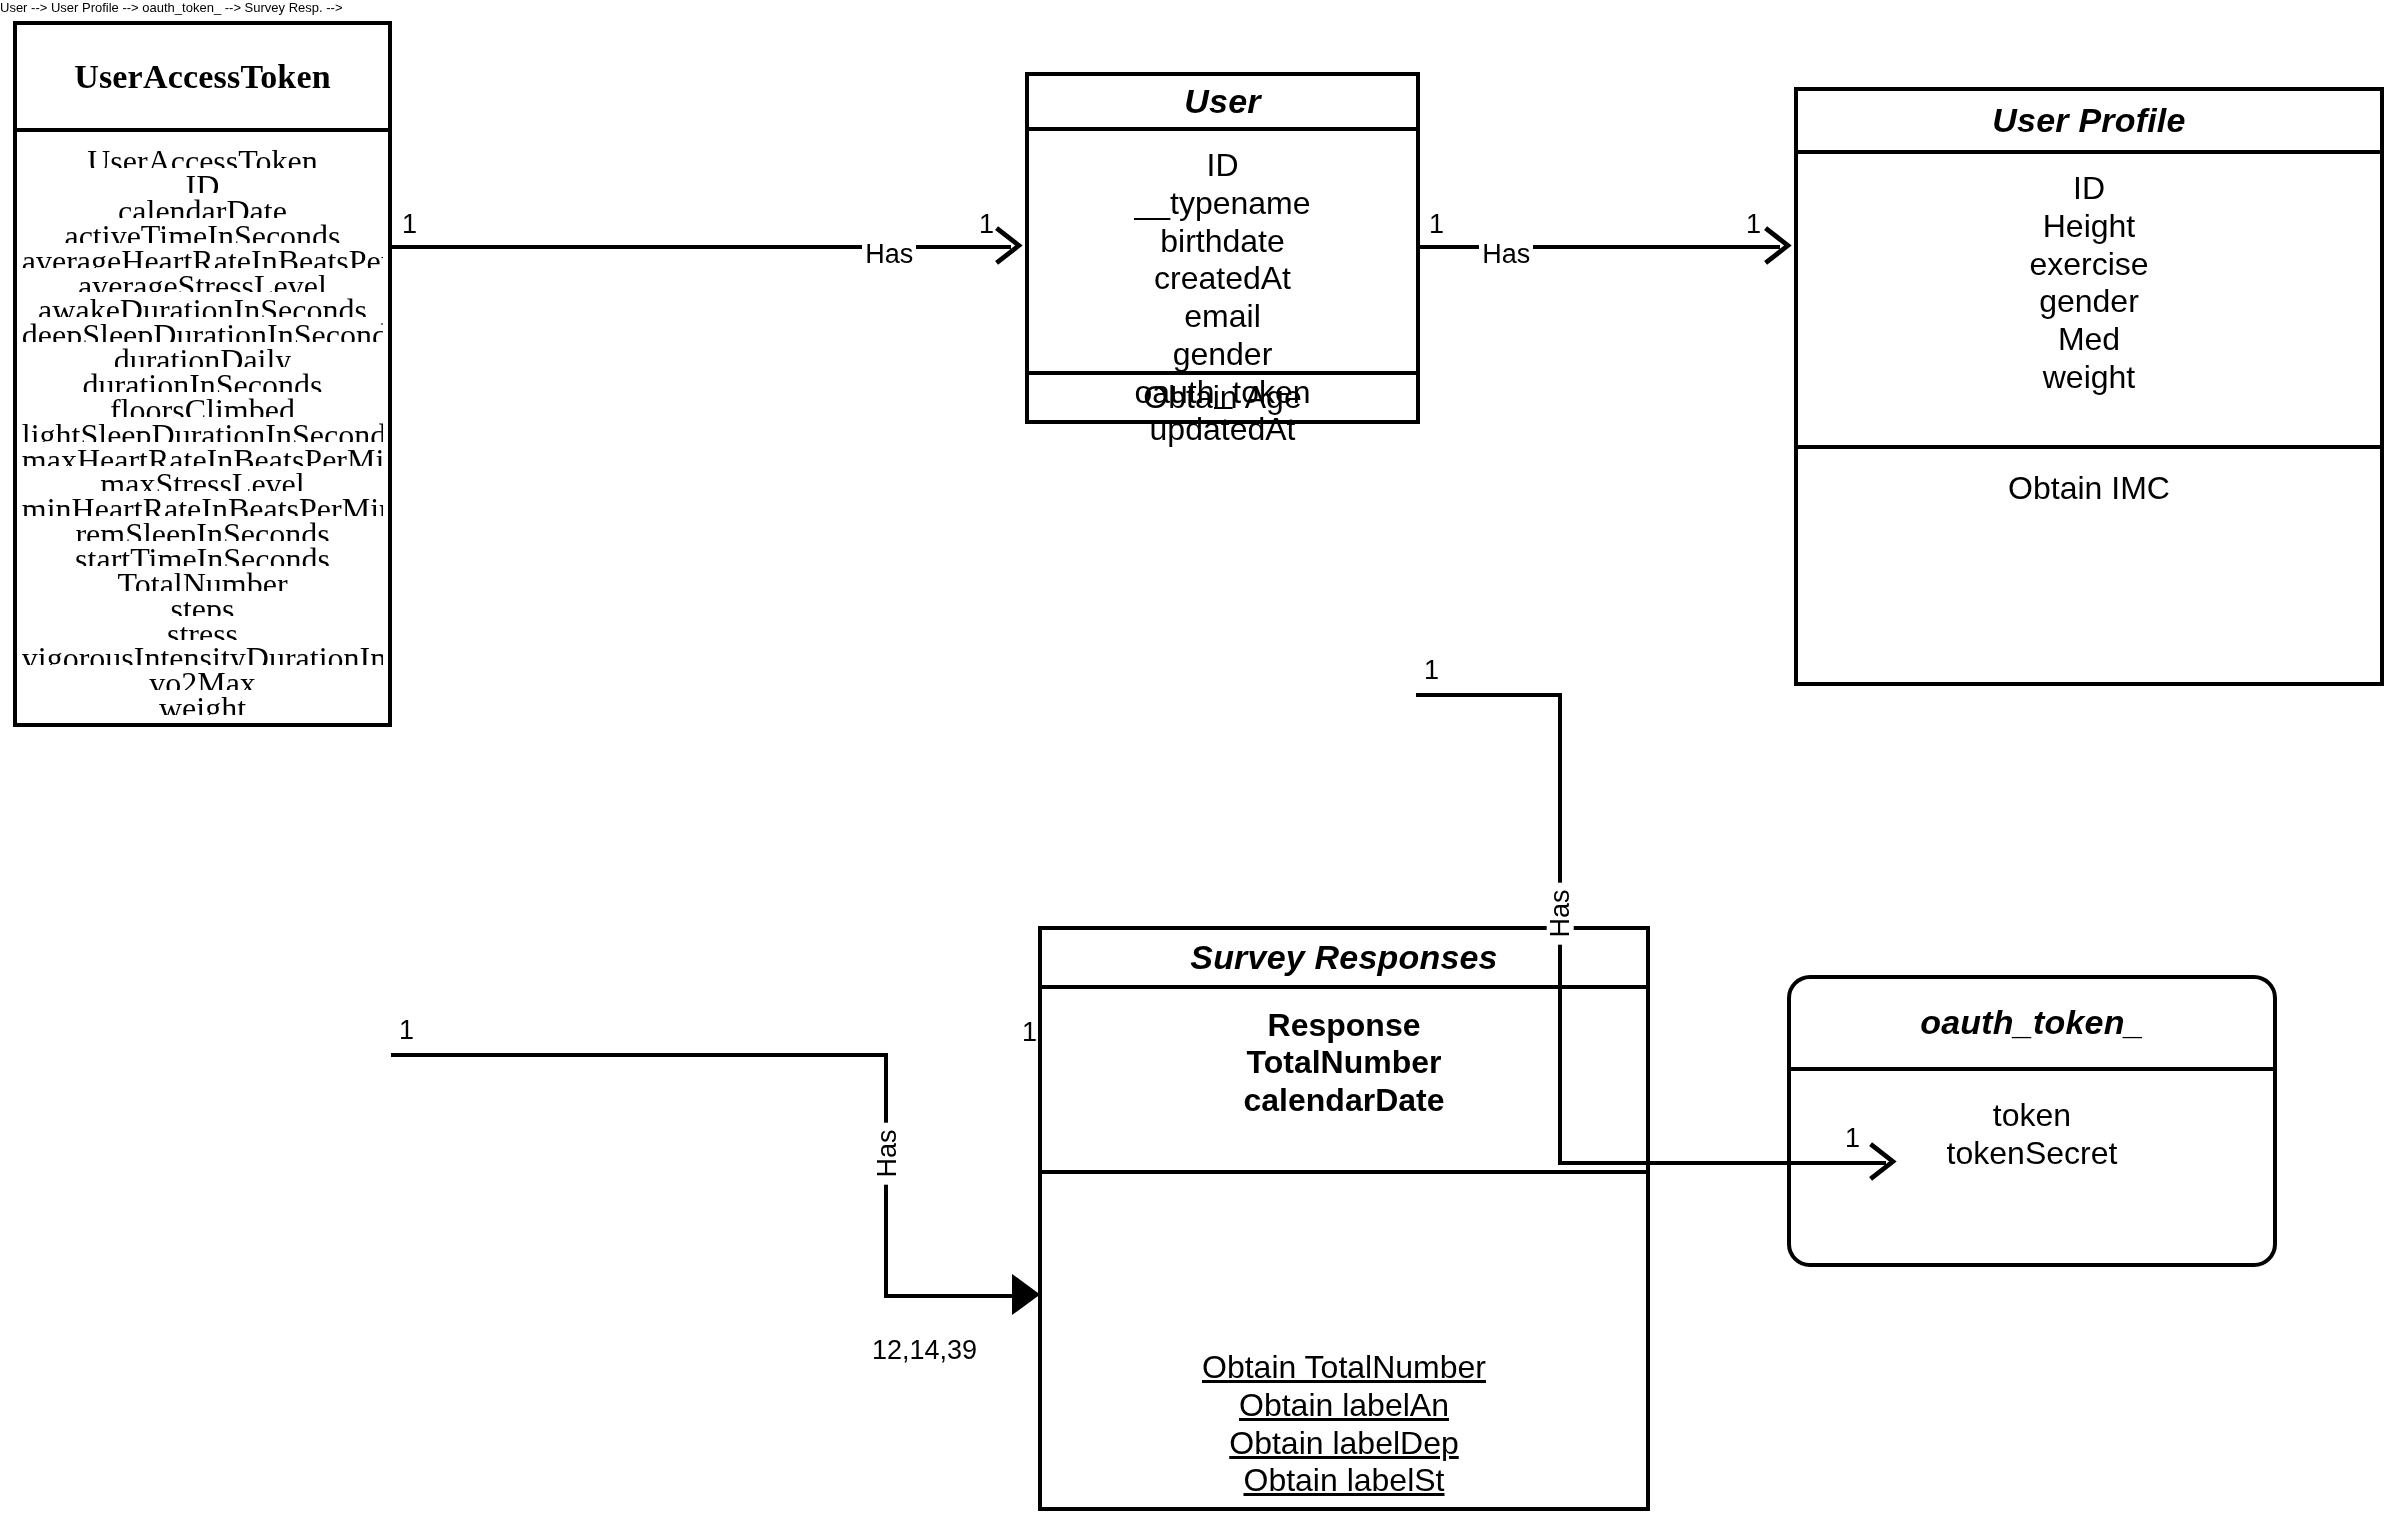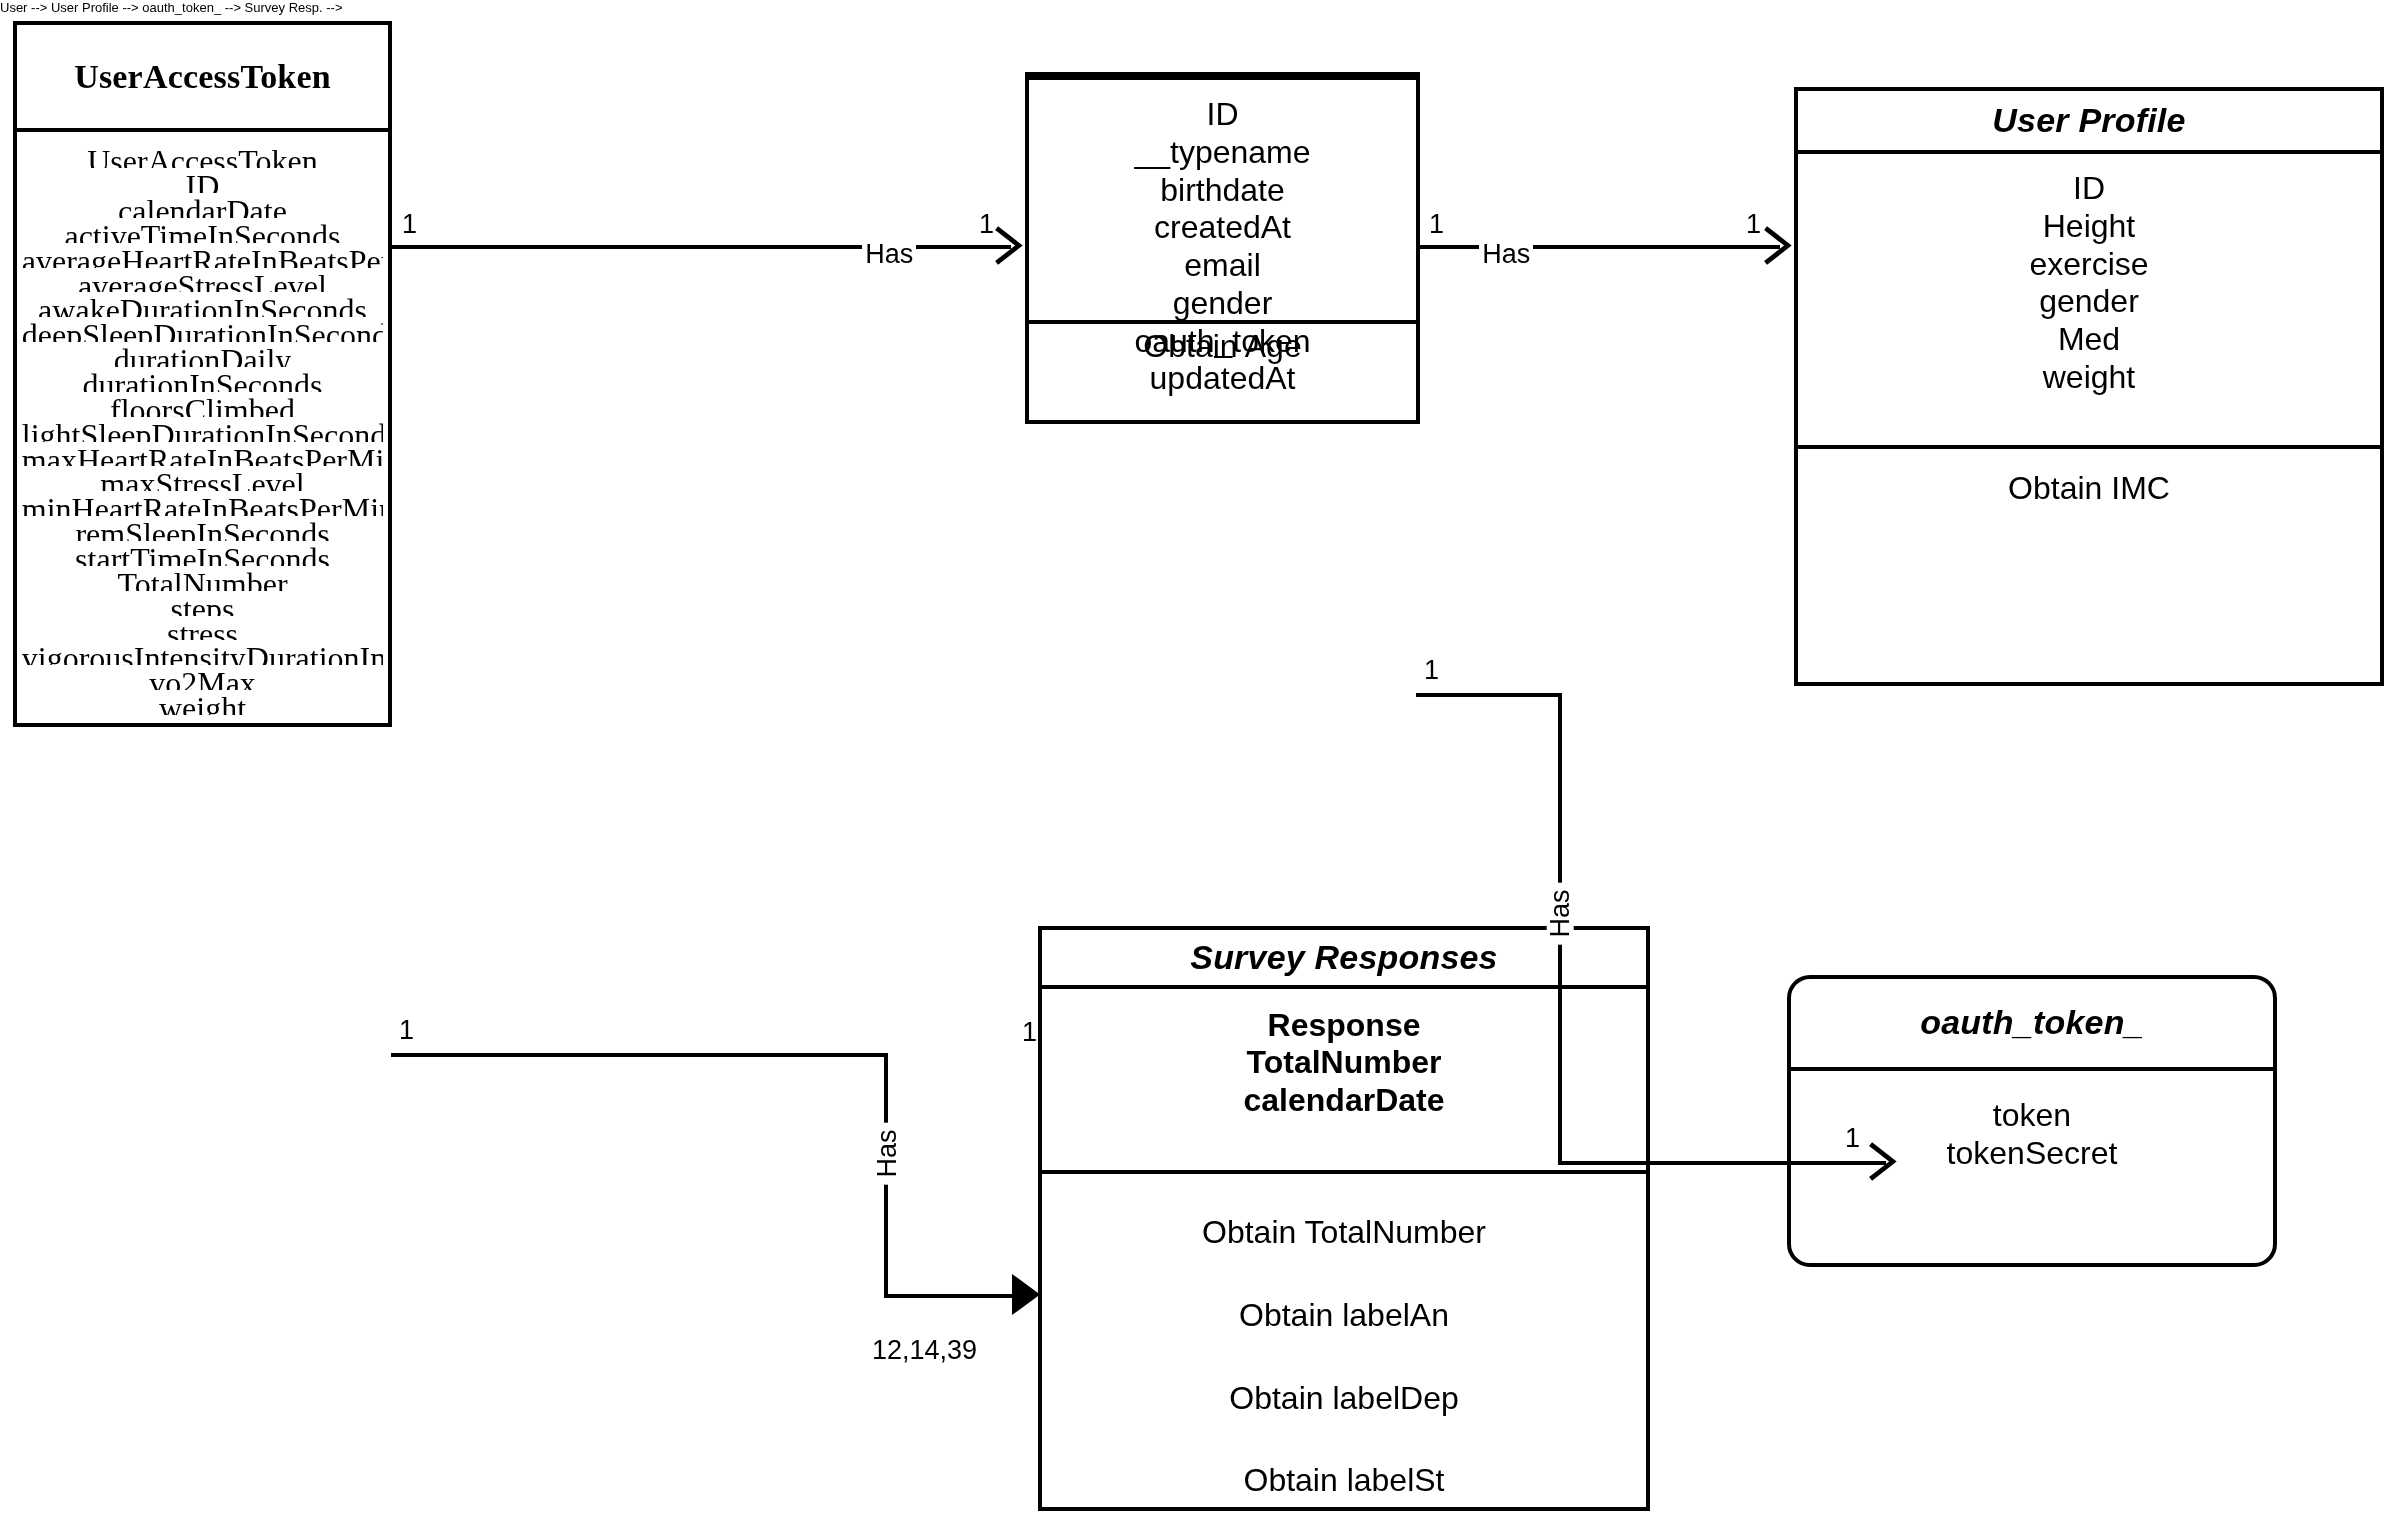--- a/index.html
+++ b/index.html
@@ -133,20 +133,23 @@
       <div class="uml-row clip-row">steps</div>
       <div class="uml-row clip-row">stress</div>
       <div class="uml-row clip-row">vigorousIntensityDurationInSeconds</div>
       <div class="uml-row clip-row">vo2Max</div>
       <div class="uml-row clip-row">weight</div>
     </div>
   </div>
 
   
   <div class="uml-box" style="left:1025px; top:72px; width:395px; height:352px;">
+    <div class="uml-compartment" style="height:51px;">
+      <div class="uml-title italic">User</div>
+    </div>
     <div class="uml-compartment divider-top" style="height:244px; justify-content:flex-start; padding-top:16px;">
       <div class="uml-row">ID</div>
       <div class="uml-row">__typename</div>
       <div class="uml-row">birthdate</div>
       <div class="uml-row">createdAt</div>
       <div class="uml-row">email</div>
       <div class="uml-row">gender</div>
       <div class="uml-row">oauth_token</div>
       <div class="uml-row">updatedAt</div>
     </div>
@@ -176,21 +179,21 @@
   
   <div class="uml-box" style="left:1038px; top:926px; width:612px; height:585px;">
     <div class="uml-compartment" style="height:55px;">
       <div class="uml-title italic">Survey Responses</div>
     </div>
     <div class="uml-compartment divider-top" style="height:185px; justify-content:flex-start; padding-top:17.7px;font-weight:bold;">
       <div class="uml-row">Response</div>
       <div class="uml-row">TotalNumber</div>
       <div class="uml-row">calendarDate</div>
     </div>
-    <div class="uml-compartment divider-top" style="height:338px; justify-content:space-between; padding-top:40px;">
+    <div class="uml-compartment divider-top" style="height:338px; justify-content:flex-end; padding-top:40px;text-decoration:underline;">
       <div class="uml-row">Obtain TotalNumber</div>
       <div class="uml-row">Obtain labelAn</div>
       <div class="uml-row">Obtain labelDep</div>
       <div class="uml-row">Obtain labelSt</div>
     </div>
   </div>
 
   
   <div class="uml-box" style="left:1787px; top:975px; width:490px; height:292px;border-radius:23px;">
     <div class="uml-compartment" style="height:88px;">

